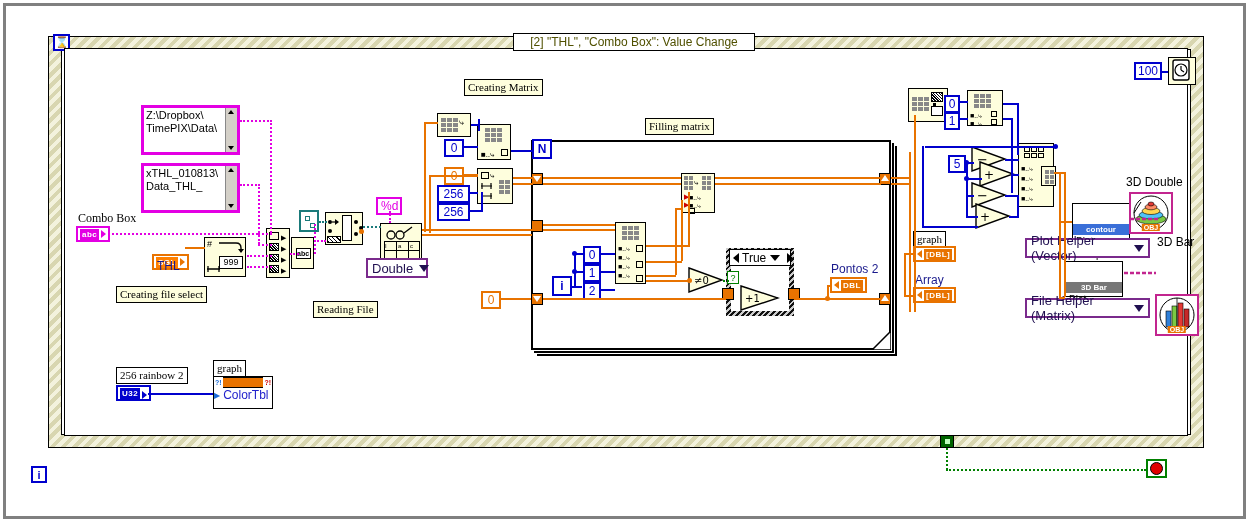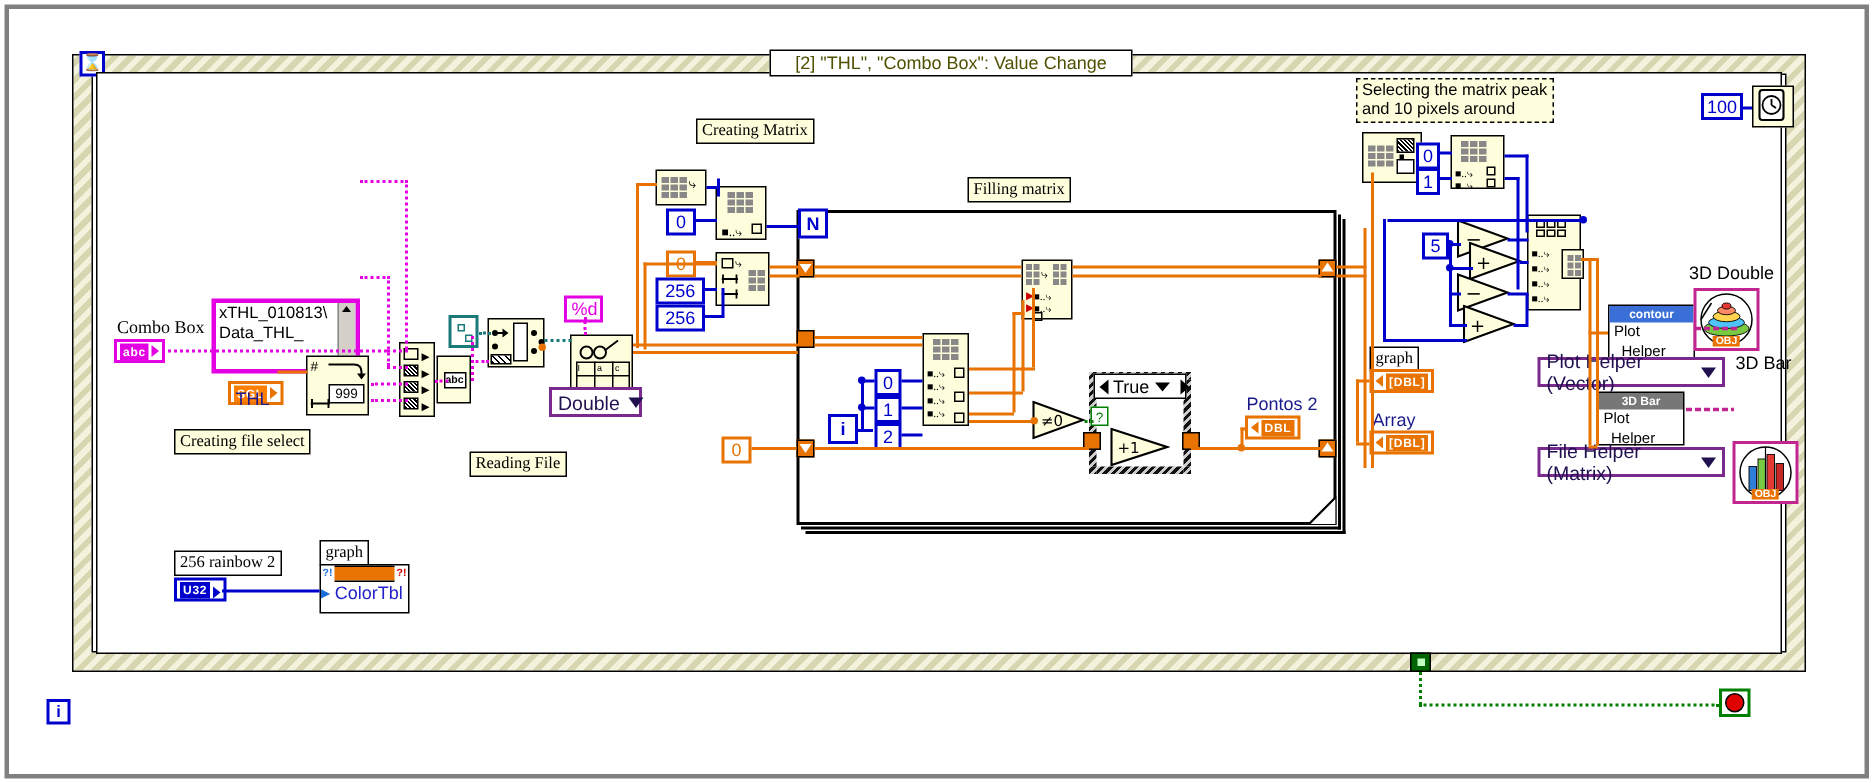--- a/index.html
+++ b/index.html
@@ -113,21 +113,21 @@
      font-size:12px;color:#505000;height:18px;padding:0 1px;}
 
   
   .ring{border:2px solid #7a2a8c;background:#fff;color:#201050;
      font-size:13px;display:flex;align-items:center;padding:0 4px;}
   .ring .dn{width:0;height:0;border-left:5px solid transparent;
      border-right:5px solid transparent;border-top:7px solid #201050;margin-left:6px;}
 
   
   .ph{border:1px solid #000;background:#fff;width:58px;}
-  .ph .hdr{font-size:8px;font-weight:bold;text-align:center;line-height:11px;color:#fff;}
+  .ph .hdr{font-size:8px;font-weight:bold;text-align:center;line-height:11px;color:#fff;margin-top:20px;}
   .ph .body{font-size:10px;line-height:11px;padding:1px 3px;color:#000;}
 
   
   .pic3d{border:2px solid #c2258f;background:#fff;position:relative;}
   .pic3d .objtag{position:absolute;left:50%;transform:translateX(-50%);bottom:1px;
      background:#e87300;color:#fff;font-size:7px;font-weight:bold;padding:0 2px;}
 
   
   .ctbl{border:1px solid #000;background:#fff;}
   .ctbl .bar{height:9px;background:linear-gradient(90deg,#e87300,#e87300);
@@ -176,21 +176,26 @@
 
   <div class="ab evt-frame" style="left:64px;top:48px;width:1124px;height:388px;"></div>
 
   <div class="ab evt-sel" style="left:513px;top:33px;width:242px;">
     <span class="ar arL"></span>
     <span style="flex:1;text-align:center;">[2] "THL", "Combo Box": Value Change</span>
     <span class="dn"></span>
     <span class="ar arR"></span>
   </div>
 
-  <div class="ab strconst" style="left:141px;top:163px;width:99px;height:50px;margin-top:36px;">
+  <div class="ab strconst" style="left:141px;top:105px;width:99px;height:50px;">
+    <span>Z:\Dropbox\
+TimePIX\Data\</span>
+    <i class="sb"></i>
+  </div>
+  <div class="ab strconst" style="left:141px;top:163px;width:99px;height:50px;">
     <span>xTHL_010813\
 Data_THL_</span>
     <i class="sb"></i>
   </div>
 
   <div class="ab cap" style="left:78px;top:211px;font-family:Liberation Serif, serif;">Combo Box</div>
   <div class="ab term pink" style="left:76px;top:226px;height:16px;">
     <span class="badge" style="background:#e300e3;">abc</span>
       <i class="arrow"></i>
   </div>
@@ -581,22 +586,20 @@
     <div style="display:flex;align-items:center;">
       <span style="color:#1a6bd8;font-size:8px;">▶</span>
       <span class="lbl">ColorTbl</span>
     </div>
   </div>
 
   <div class="ab cmt" style="left:116px;top:286px;">Creating file select</div>
   <div class="ab cmt" style="left:313px;top:301px;">Reading File</div>
   <div class="ab cmt" style="left:464px;top:79px;">Creating Matrix</div>
   <div class="ab cmt" style="left:645px;top:118px;">Filling matrix</div>
-  <div class="ab cmt-dash" style="left:904px;top:52px;">Selecting the matrix peak
-and 10 pixels around</div>
 
   <div class="ab stop-term" style="left:940px;top:435px;width:14px;height:13px;">
       <i></i>
     </div>
   <div class="ab stopbtn" style="left:1146px;top:459px;width:21px;height:19px;">
       <i></i>
     </div>
 
   <div class="ab ibox" style="left:31px;top:466px;width:16px;height:17px;">i</div>
 

